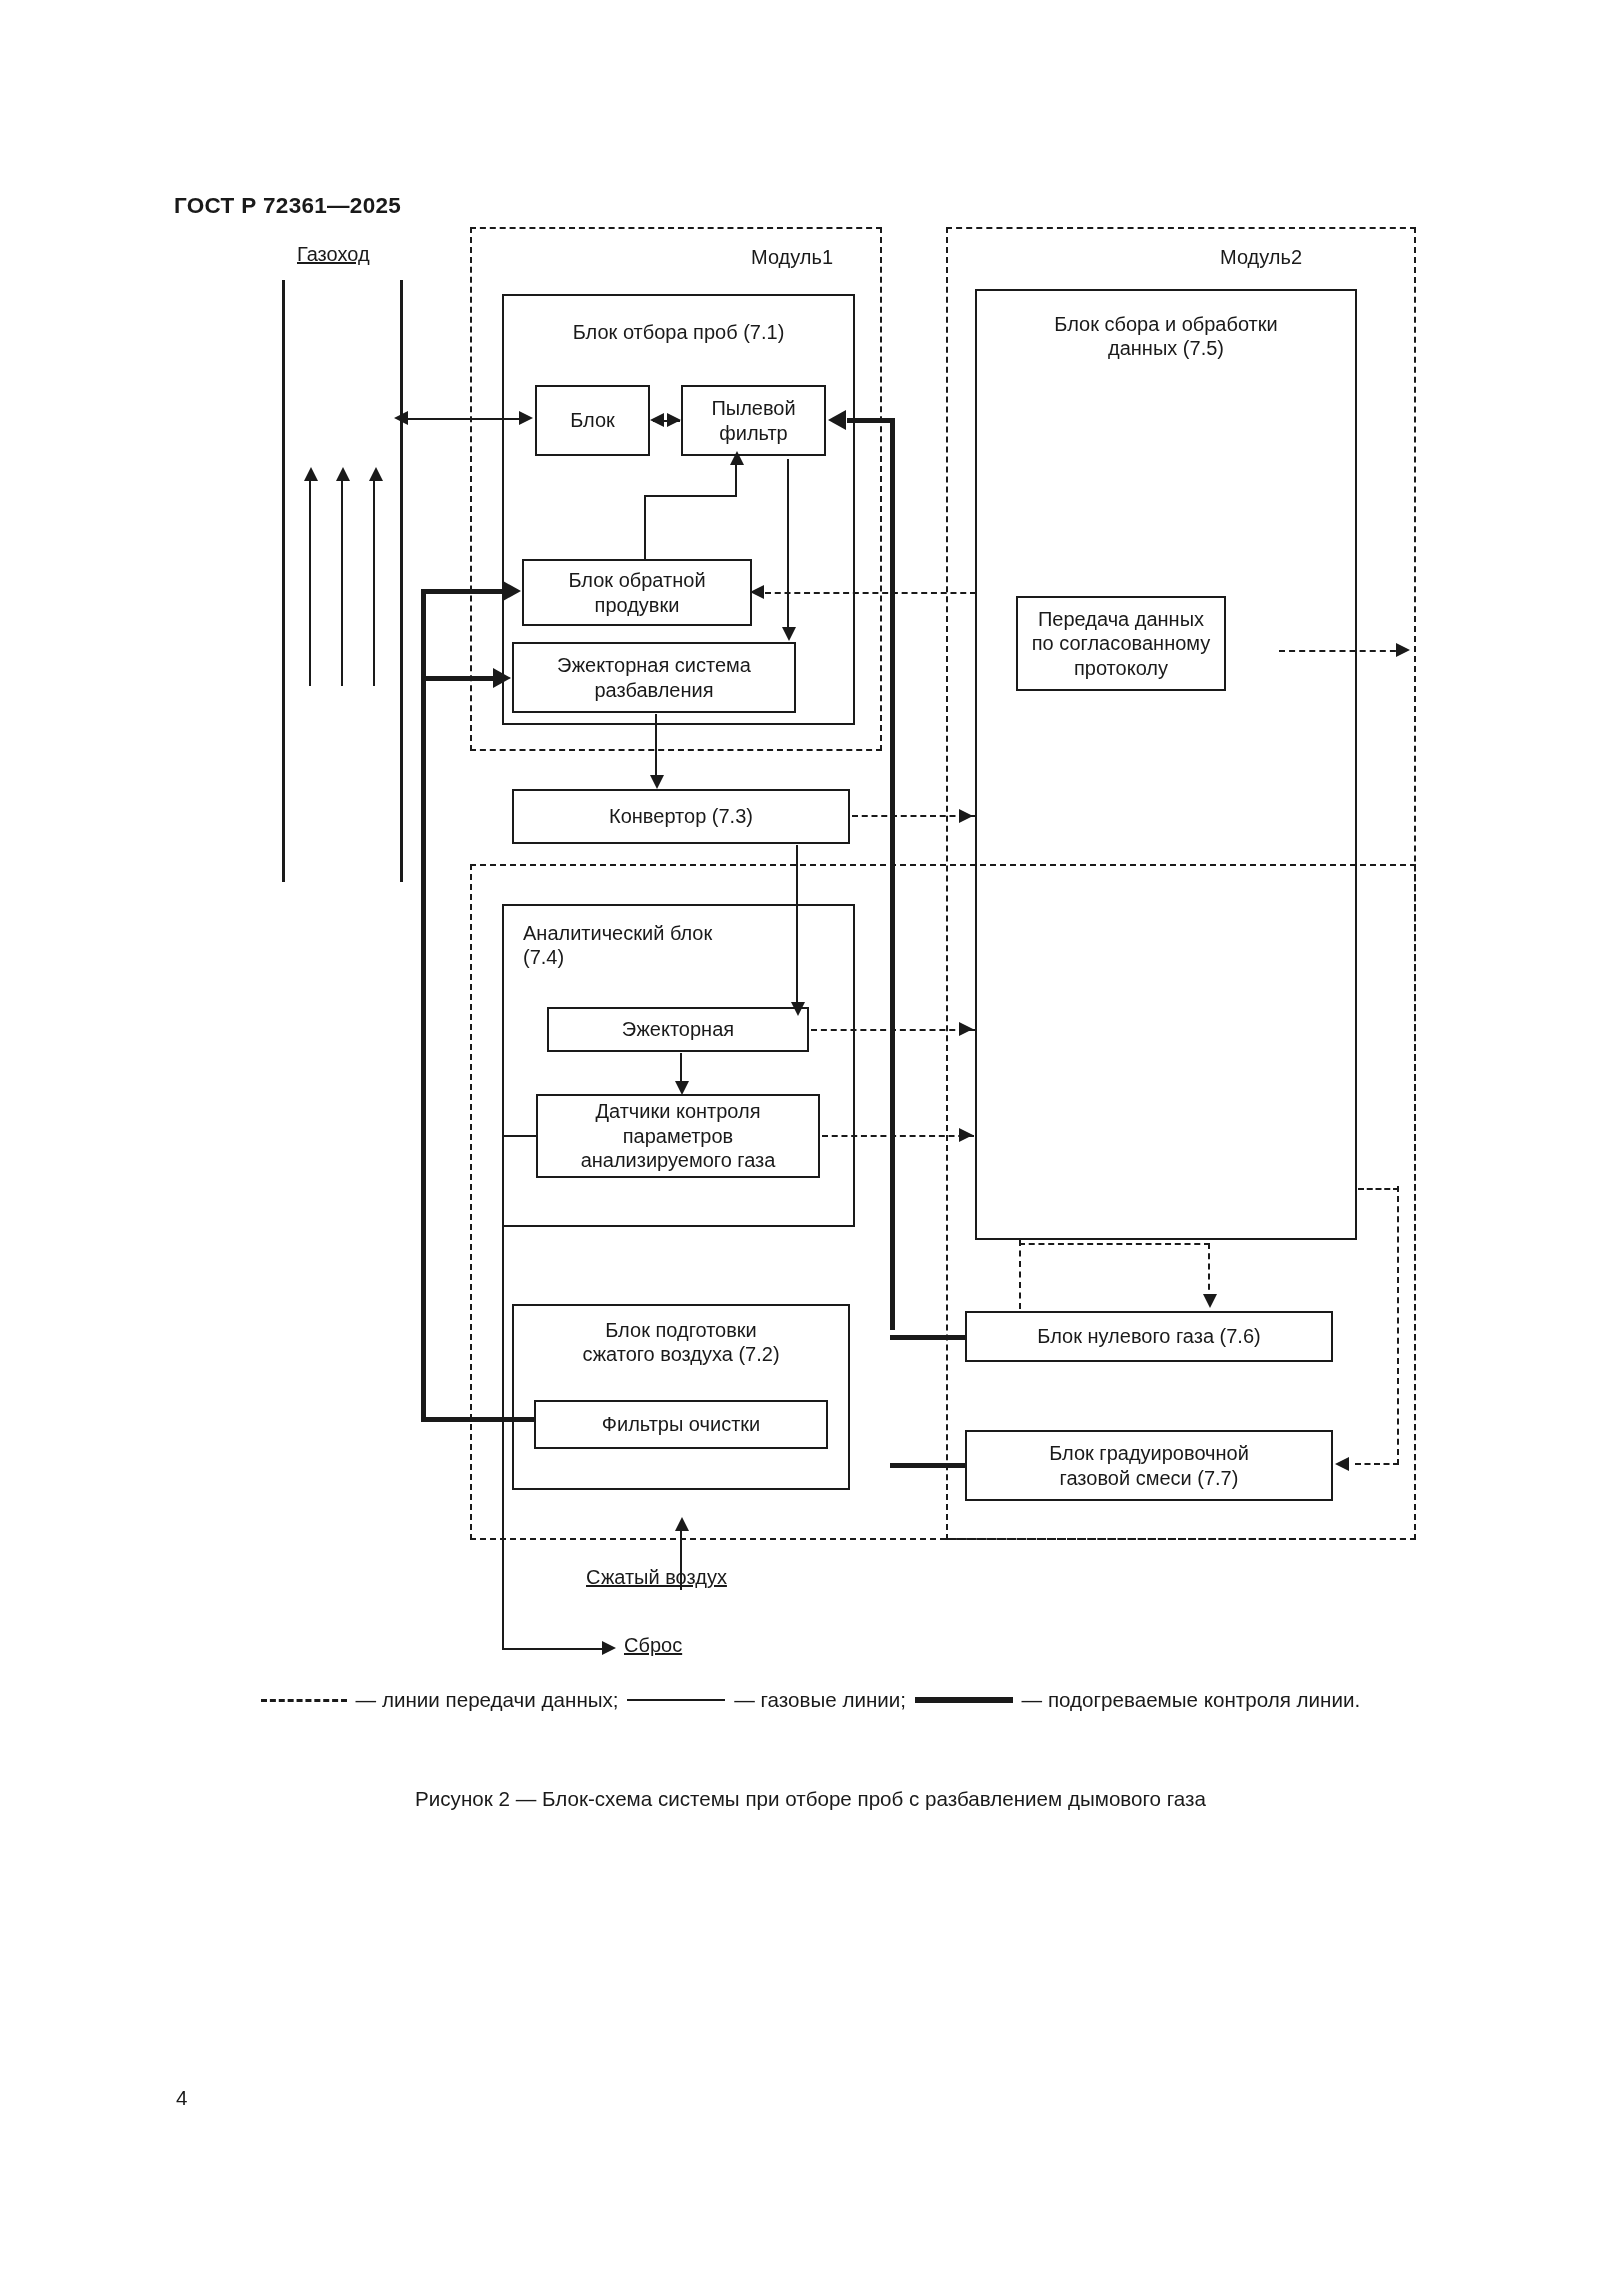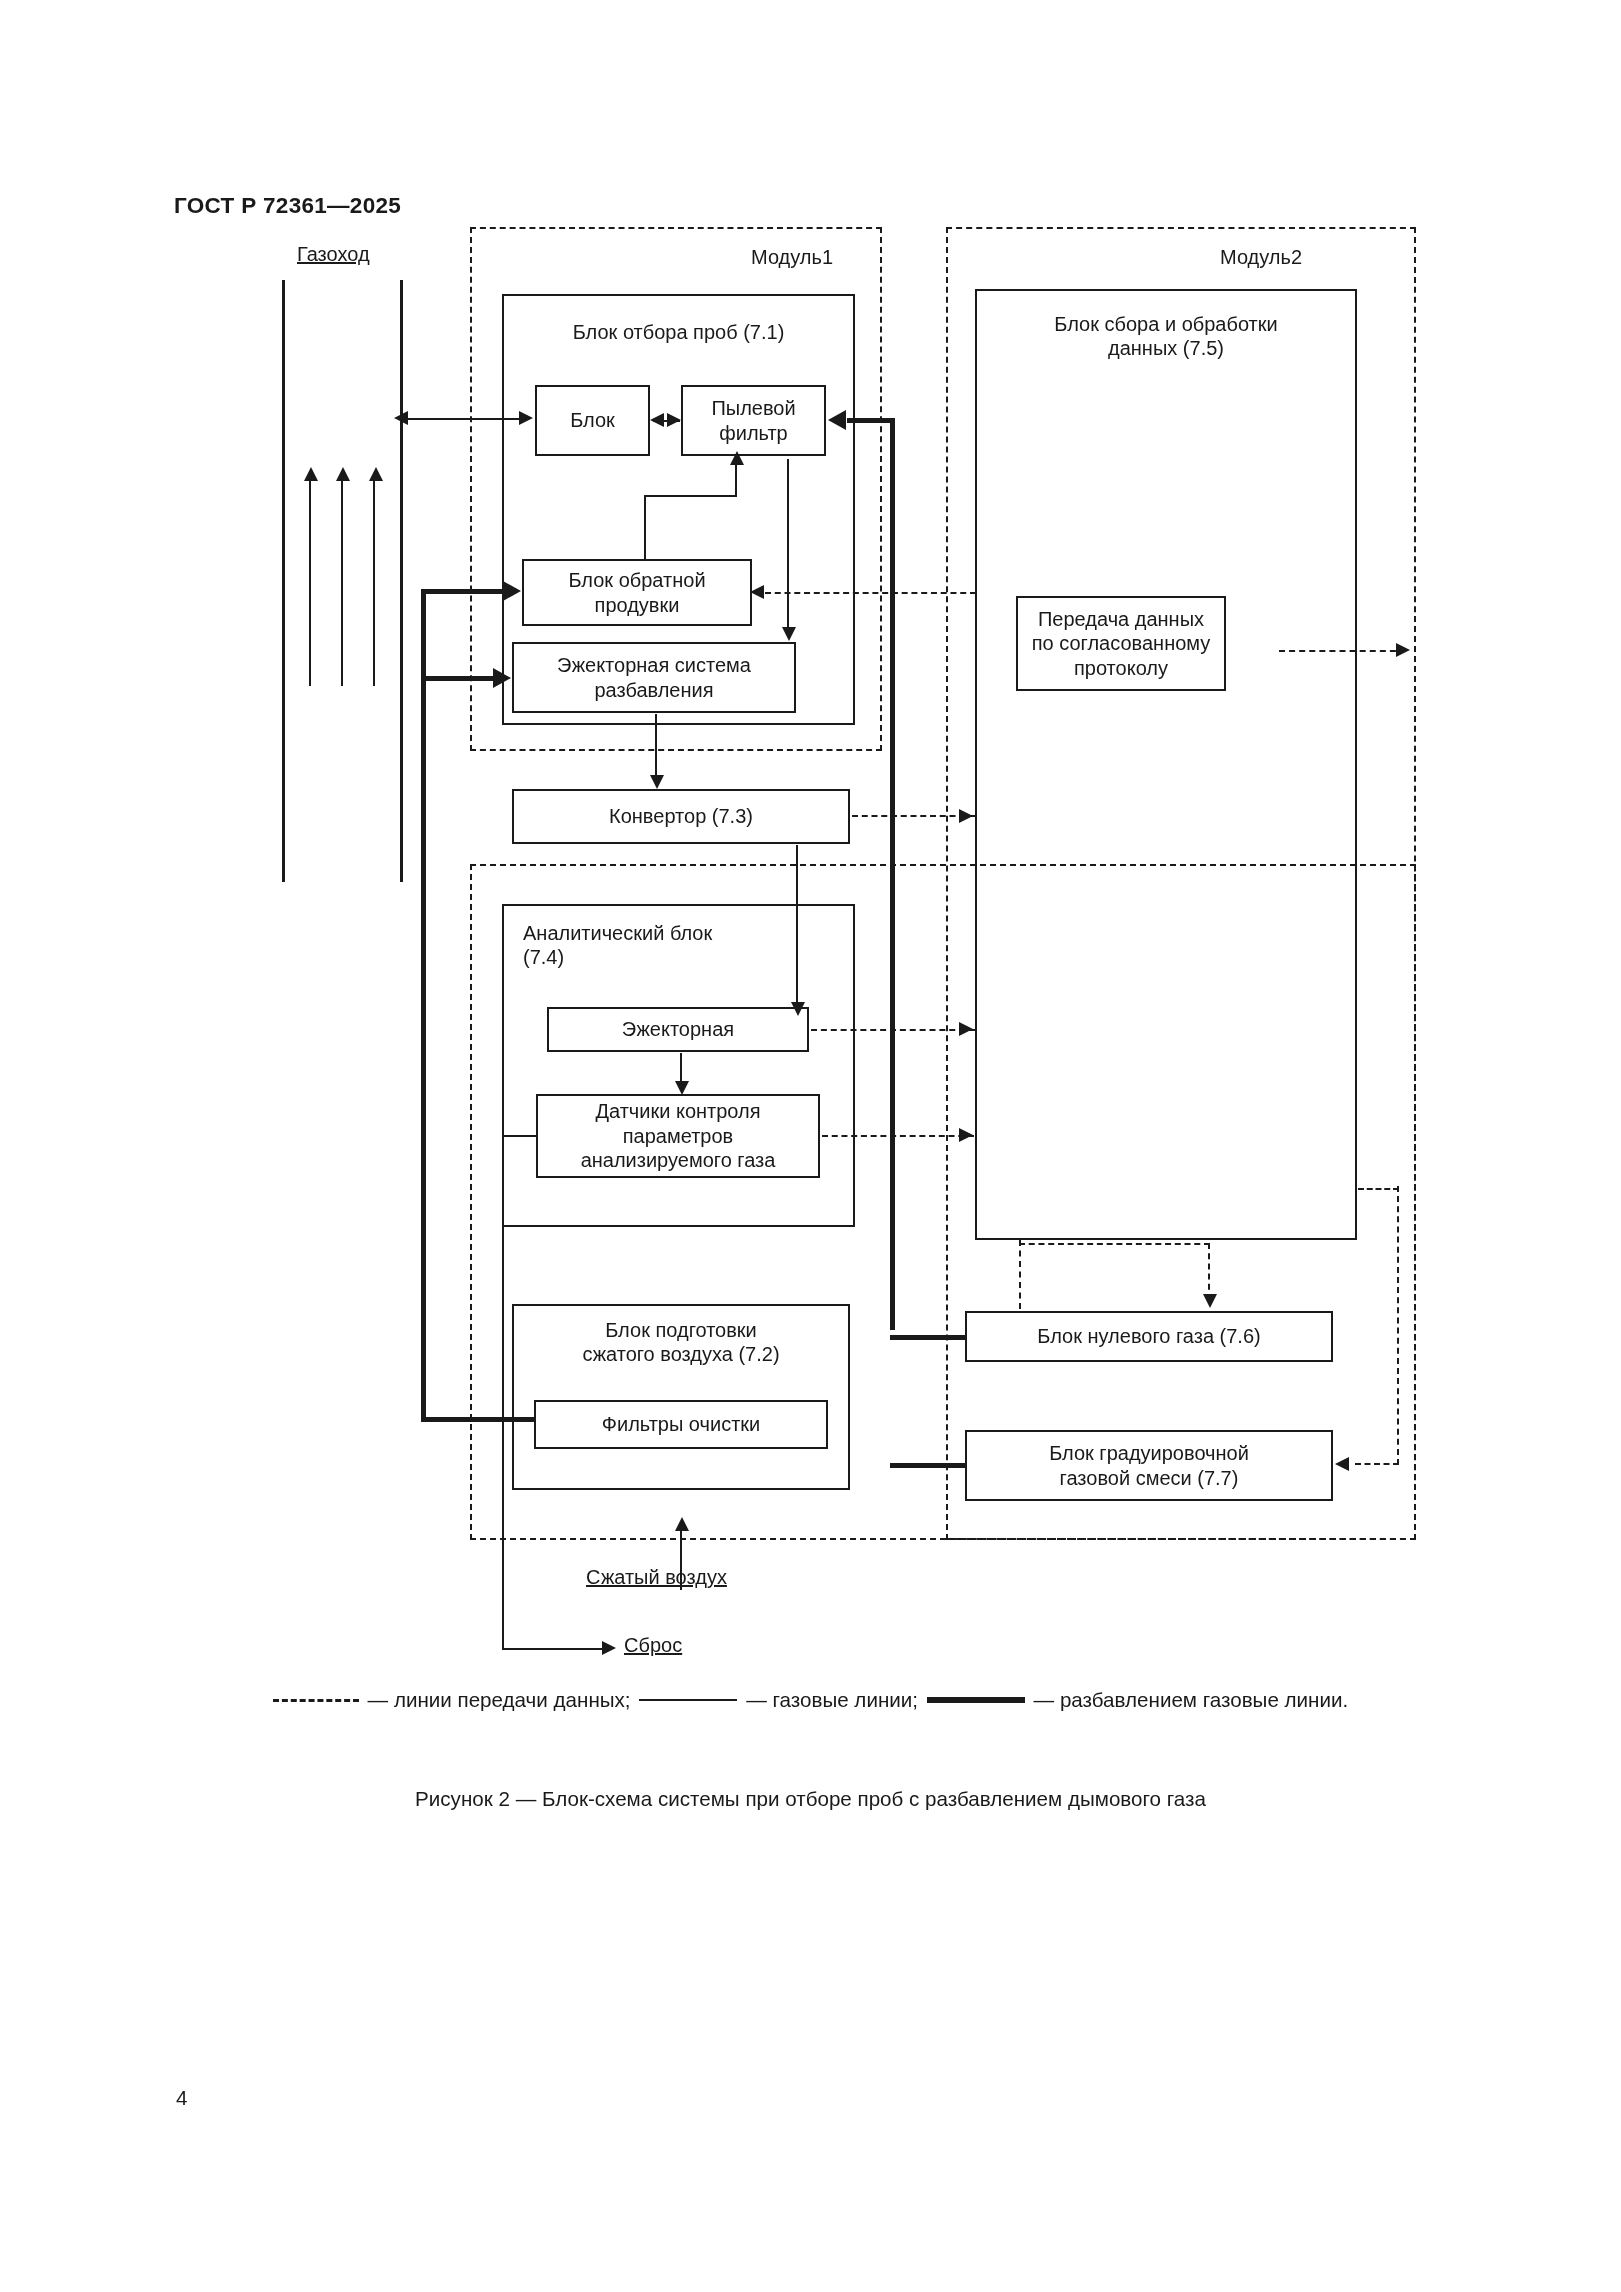--- a/index.html
+++ b/index.html
@@ -375,18 +375,18 @@
 
 </div>
 
 <div id="legend">
   <div class="row1">
     <span class="swatch-dashed"></span>
     <span>— линии передачи данных;</span>
     <span class="swatch-solid"></span>
     <span>— газовые линии;</span>
     <span class="swatch-thick"></span>
-    <span>— разбавлением газовые линии.</span>
+    <span>— подогреваемые контроля линии.</span>
   </div>
 </div>
 
 <div id="figure-caption">Рисунок 2 — Блок-схема системы при отборе проб с разбавлением дымового газа</div>
 
 
 </body></html>

